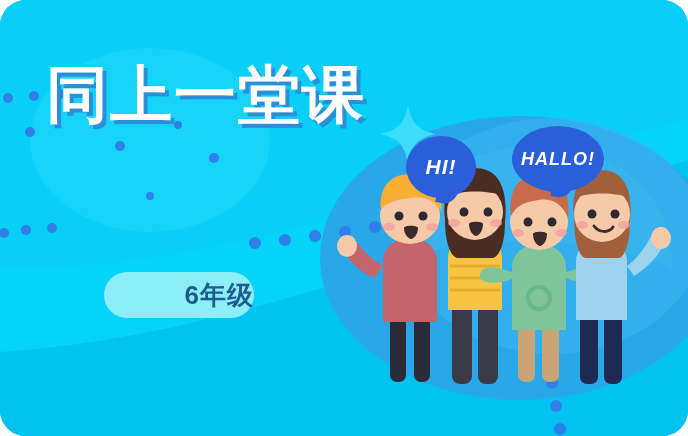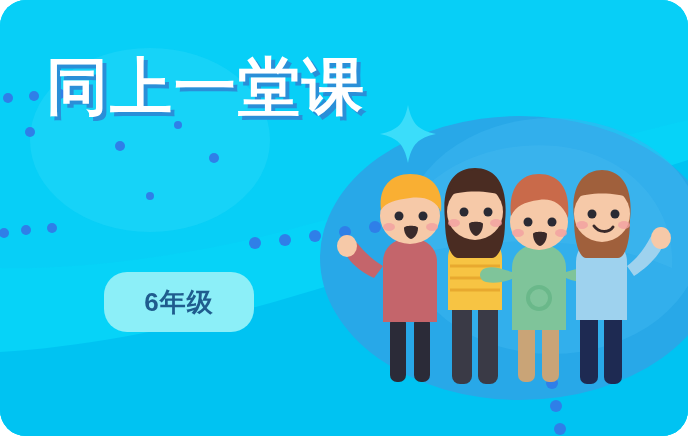--- a/index.html
+++ b/index.html
@@ -5,31 +5,31 @@
   html,body{margin:0;padding:0;background:#ffffff;}
   body{width:688px;height:436px;overflow:hidden;
        font-family:"Liberation Sans","DejaVu Sans",sans-serif;}
 
   #card{position:relative;width:688px;height:436px;border-radius:26px;
         overflow:hidden;background:#06D3F8;}
 
   .layer{position:absolute;inset:0;}
 
   
-  #title{position:absolute;left:46px;top:56px;
+  #title{position:absolute;left:46px;top:64px;
          font-size:62px;font-weight:bold;line-height:1;
          letter-spacing:2px;color:#ffffff;
          text-shadow:4px 4px 0 #2A8FD8;white-space:nowrap;}
   #subject{position:absolute;left:108px;top:190px;
            font-size:56px;font-weight:bold;line-height:1;
            letter-spacing:4px;color:#1F5C8E;white-space:nowrap;}
   #grade-badge{position:absolute;left:104px;top:272px;
-               width:150px;height:60px;border-radius:23px;
+               width:150px;height:46px;border-radius:23px;
                background:#8CEFF8;display:flex;align-items:center;
-               justify-content:center;}
+               justify-content:flex-end;}
   #grade-badge span{font-size:26px;font-weight:bold;color:#1F5C8E;
                     letter-spacing:1px;}
 
   
   .bubble{position:absolute;background:#2B5FD9;border-radius:50%;
           display:flex;align-items:center;justify-content:center;}
   .bubble span{color:#fff;font-weight:bold;font-style:italic;
                letter-spacing:1px;}
   .bubble:after{content:"";position:absolute;width:20px;height:20px;
                 background:#2B5FD9;border-radius:0 0 14px 0;
@@ -152,19 +152,25 @@
       <ellipse cx="602" cy="214" rx="28" ry="28" fill="#F6C9A8"></ellipse>
       <path d="M576,198 C579,180 589,172 602,172 C615,172 626,180 629,198 C618,192 586,192 576,198 Z" fill="#A0603C"></path>
       <circle cx="592" cy="214" r="4.5" fill="#2A2A33"></circle>
       <circle cx="615" cy="214" r="4.5" fill="#2A2A33"></circle>
       <ellipse cx="582" cy="225" rx="6" ry="4" fill="#F2A0A0" opacity="0.8"></ellipse>
       <ellipse cx="624" cy="225" rx="6" ry="4" fill="#F2A0A0" opacity="0.8"></ellipse>
       <path d="M594,226 C599,233 609,233 613,227" stroke="#3A2A2A" stroke-width="3" fill="none" stroke-linecap="round"></path>
     </g>
   </svg>
 
+  <div class="bubble" id="bubble-hi">
+    <span>HI!</span>
+  </div>
+  <div class="bubble" id="bubble-hallo">
+    <span>HALLO!</span>
+  </div>
 
   <div id="title">同上一堂课</div>
   <div id="grade-badge">
     <span>6年级</span>
   </div>
 
 </div>
 
 </body></html>

